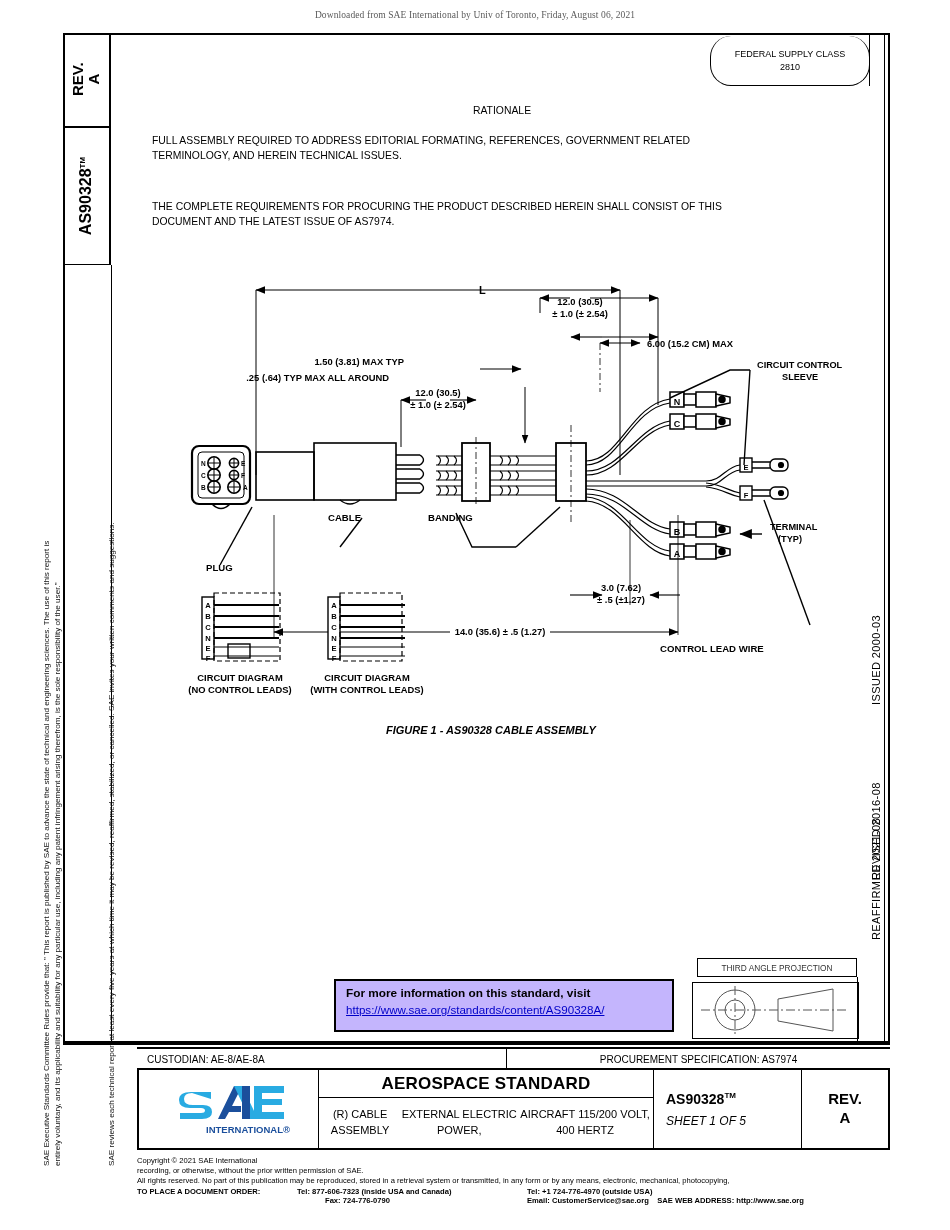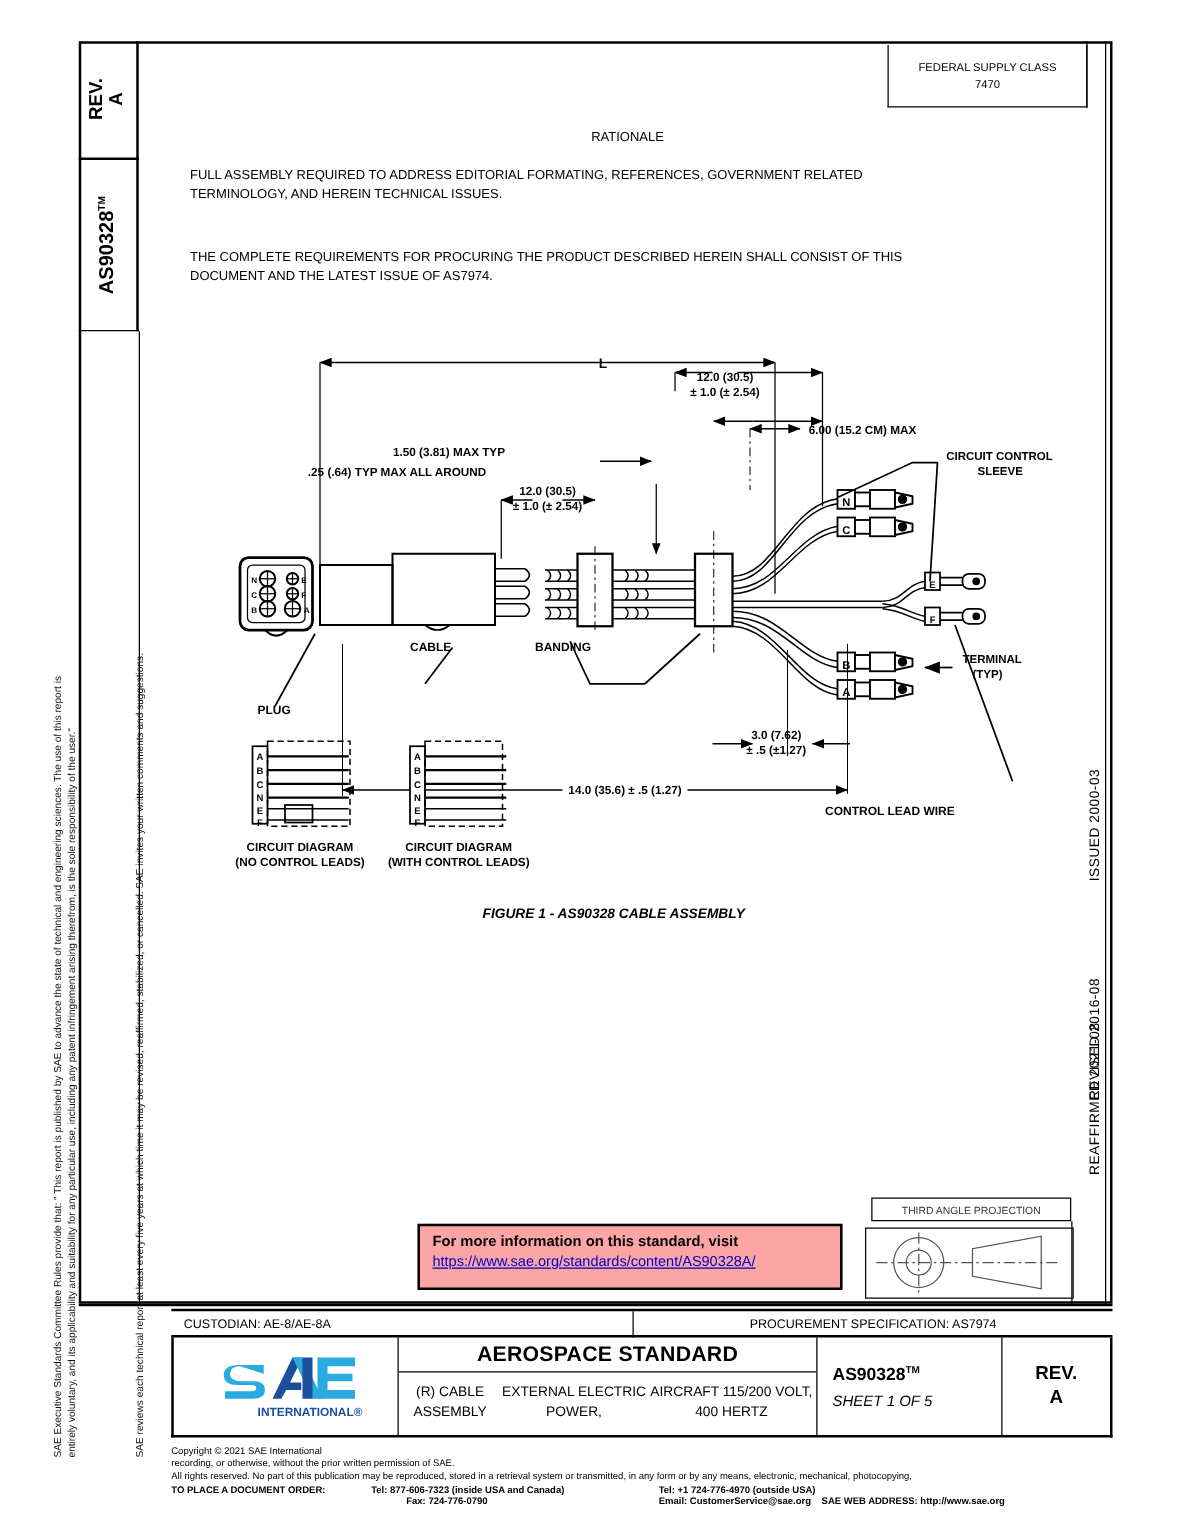--- a/index.html
+++ b/index.html
@@ -19,21 +19,21 @@
   .revbox .vtext{transform:rotate(-90deg);white-space:nowrap;font-weight:bold;font-size:15px;line-height:1.08;text-align:center;}
   .asbox{position:absolute;left:63px;top:128px;width:48px;height:137px;border-right:2px solid #000;border-bottom:1.5px solid #000;box-sizing:border-box;
     display:flex;align-items:center;justify-content:center;}
   .asbox .vtext{transform:rotate(-90deg);white-space:nowrap;font-weight:bold;font-size:16px;}
   .asbox .tm{font-size:8px;vertical-align:super;font-weight:bold;}
 
   .leftline{position:absolute;left:111px;top:265px;width:0;height:778px;border-left:1.5px solid #000;}
 
   
   .fsc{position:absolute;left:710px;top:36px;width:160px;height:50px;border-left:1px solid #000;border-bottom:1px solid #000;border-right:1px solid #000;
-     box-sizing:border-box;display:flex;flex-direction:column;align-items:center;justify-content:center;font-size:9px;line-height:1.35;}
+     box-sizing:border-box;display:flex;flex-direction:column;align-items:center;justify-content:center;font-size:9px;line-height:1.35;border-radius:21px;}
   .fsc-rt{position:absolute;left:869px;top:33px;width:0;height:53px;border-left:1px solid #000;}
 
   
   .body-text{position:absolute;left:152px;top:104px;width:700px;font-size:10.4px;line-height:1.42;}
   .center{text-align:center;}
   .sp-a{height:15px;}
   .sp-b{height:22px;}
 
   
   .vleg{position:absolute;transform-origin:0 0;transform:rotate(-90deg);white-space:nowrap;
@@ -46,21 +46,21 @@
   .vdate{position:absolute;transform-origin:0 0;transform:rotate(-90deg);white-space:nowrap;font-size:11px;letter-spacing:.4px;}
   .vd1{left:870px;top:940px;}
   .vd2{left:870px;top:880px;}
   .vd3{left:870px;top:705px;}
 
   
   .diagram{position:absolute;left:150px;top:275px;width:720px;height:480px;}
   .diagram svg{display:block;}
 
   
-  .infobox{position:absolute;left:334px;top:979px;width:340px;height:53px;border:2px solid #000;background:#fca5a5;box-sizing:border-box;
+  .infobox{position:absolute;left:334px;top:979px;width:340px;height:53px;border:2px solid #000;background:#c4b5fd;box-sizing:border-box;
     padding:5px 0 0 10px;}
   .infobox .l1{font-size:11.8px;font-weight:bold;line-height:1.35;}
   .infobox .l2{font-size:11.6px;color:#0000c8;text-decoration:underline;line-height:1.35;}
 
   
   .tap-label{position:absolute;left:697px;top:958px;width:160px;height:19px;border:1px solid #000;box-sizing:border-box;
      display:flex;align-items:center;justify-content:center;font-size:8.3px;color:#333;}
   .tap-box{position:absolute;left:692px;top:982px;width:167px;height:57px;border:1px solid #000;box-sizing:border-box;background:#fff;}
   .tap-div{position:absolute;left:857px;top:977px;width:0;height:66px;border-left:1px solid #000;}
 
@@ -92,41 +92,42 @@
   .order2{display:flex;}
   .order2 .c1{width:160px;}
   .order2 .c2{width:230px;font-weight:bold;padding-left:28px;box-sizing:border-box;}
   .order2 .c3{font-weight:bold;}
 </style>
 </head>
 <body>
 
 <div class="page">
 
+  <div class="dl-note">Downloaded from SAE International by Univ of Toronto, Friday, August 06, 2021</div>
 
   <div class="frame-outer"></div>
   <div class="frame-inner-right"></div>
   <div class="leftline"></div>
 
   <div class="revbox">
     <div class="vtext">
       <span>REV.</span><br>
       <span>A</span>
     </div>
   </div>
 
   <div class="asbox">
     <div class="vtext">
       <span>AS90328</span><span class="tm">TM</span>
     </div>
   </div>
 
   <div class="fsc">
     <div>FEDERAL SUPPLY CLASS</div>
-    <div>7470</div>
+    <div>2810</div>
   </div>
   <div class="fsc-rt"></div>
 
   <div class="body-text">
     <div class="center">RATIONALE</div>
     <div class="sp-a"></div>
     <div>FULL ASSEMBLY REQUIRED TO ADDRESS EDITORIAL FORMATING, REFERENCES, GOVERNMENT RELATED</div>
     <div>TERMINOLOGY, AND HEREIN TECHNICAL ISSUES.</div>
     <div class="sp-b"></div>
     <div class="sp-a"></div>

